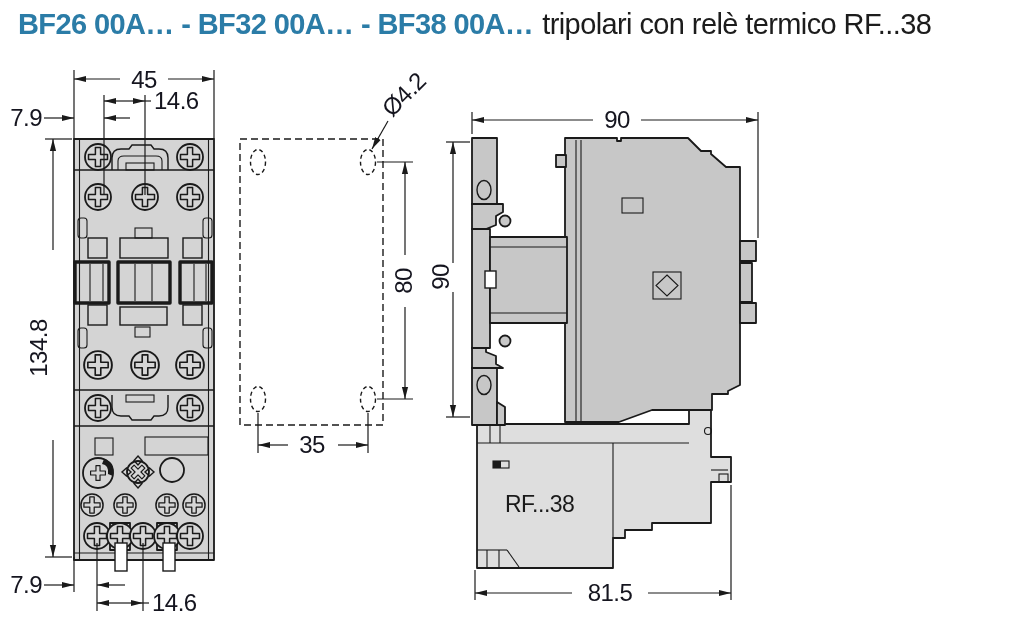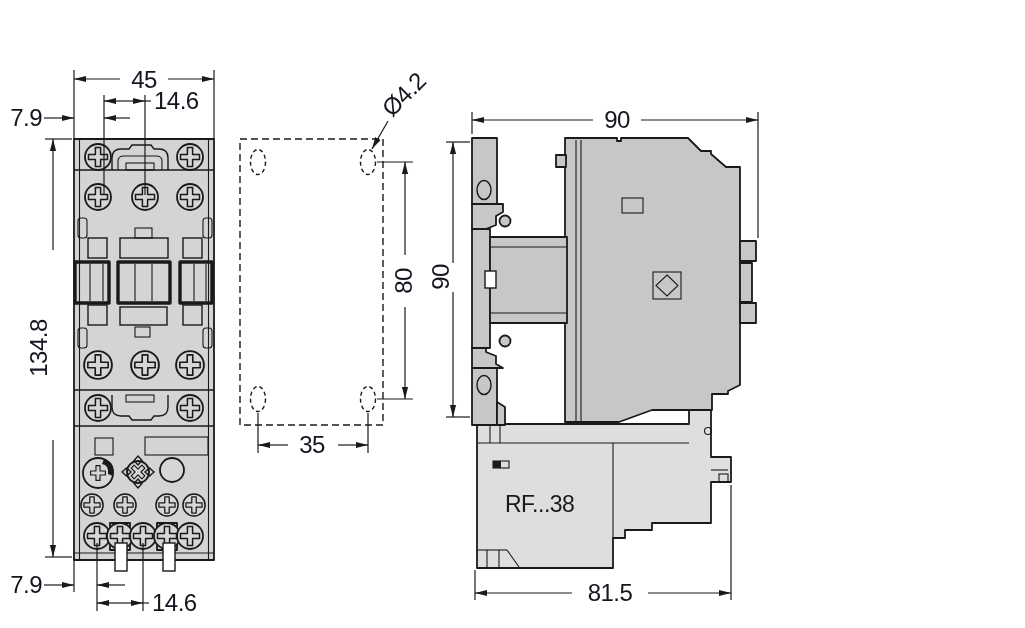--- a/index.html
+++ b/index.html
@@ -25,20 +25,23 @@
   .scw {fill:#d6d6d6;stroke:#1a1a1a;stroke-width:1.8;}
   .scwx{fill:none;stroke:#1a1a1a;stroke-width:1.5;stroke-linejoin:round;}
   .dt  {font-family:"Liberation Sans",sans-serif;font-size:24px;fill:#15151f;letter-spacing:-0.5px;}
   .rf  {font-family:"Liberation Sans",sans-serif;font-size:23px;fill:#1a1a1a;letter-spacing:-0.5px;}
 </style>
 </head>
 <body>
 
 <div class="page">
 
+  <div class="titlebar">
+    <span class="title-bold">BF26 00A… - BF32 00A… - BF38 00A…</span><span class="title-rest">tripolari con relè termico RF...38</span>
+  </div>
 
   <svg width="1025" height="628" viewBox="0 0 1025 628">
     <defs>
       <marker id="arr" markerWidth="13" markerHeight="8" refX="12" refY="4" orient="auto" markerUnits="userSpaceOnUse">
         <path d="M0,0.9 L12,4 L0,7.1 Z" fill="#1a1a1a"></path>
       </marker>
       <path id="pcross" d="M-2.6,-9.5 L2.6,-9.5 L2.6,-2.6 L9.5,-2.6 L9.5,2.6 L2.6,2.6 L2.6,9.5 L-2.6,9.5 L-2.6,2.6 L-9.5,2.6 L-9.5,-2.6 L-2.6,-2.6 Z"></path>
       <g id="screw">
         <circle r="13" class="scw"></circle>
         <use href="#pcross" class="scwx"></use>

